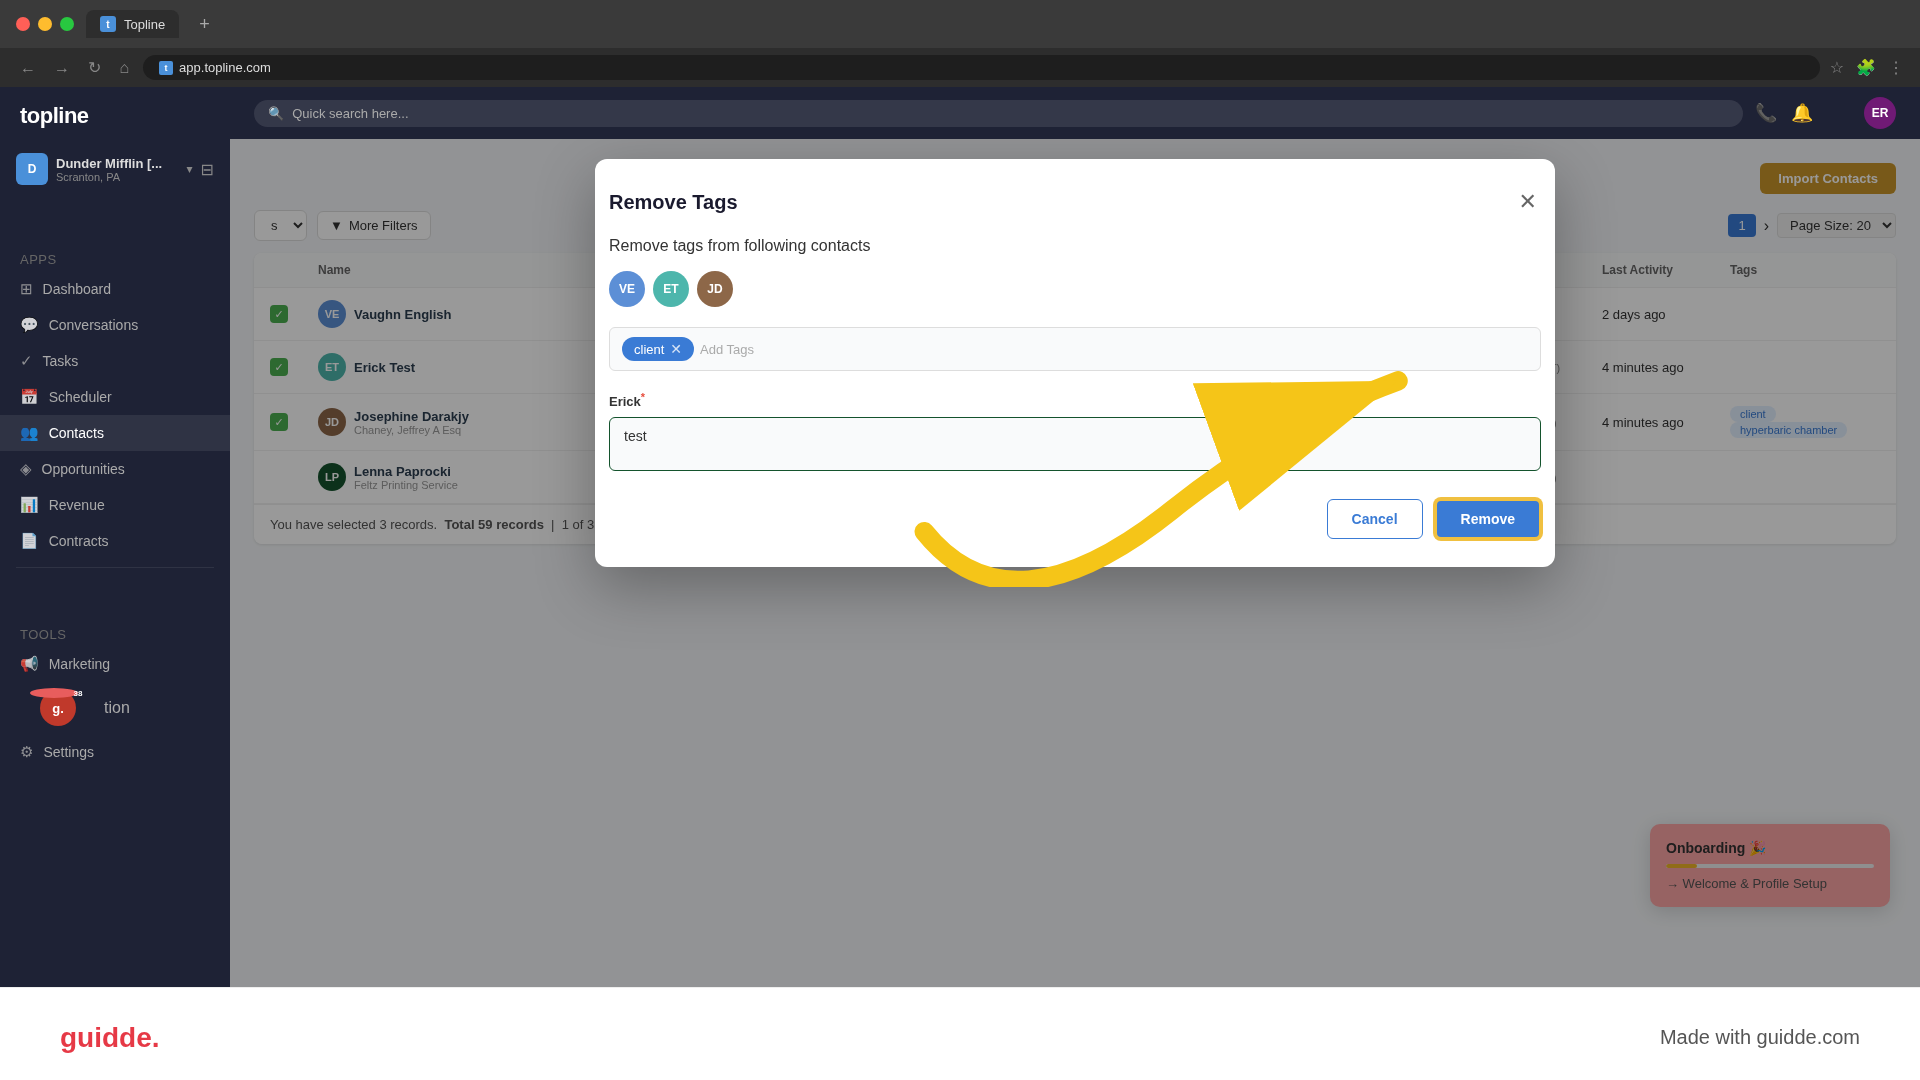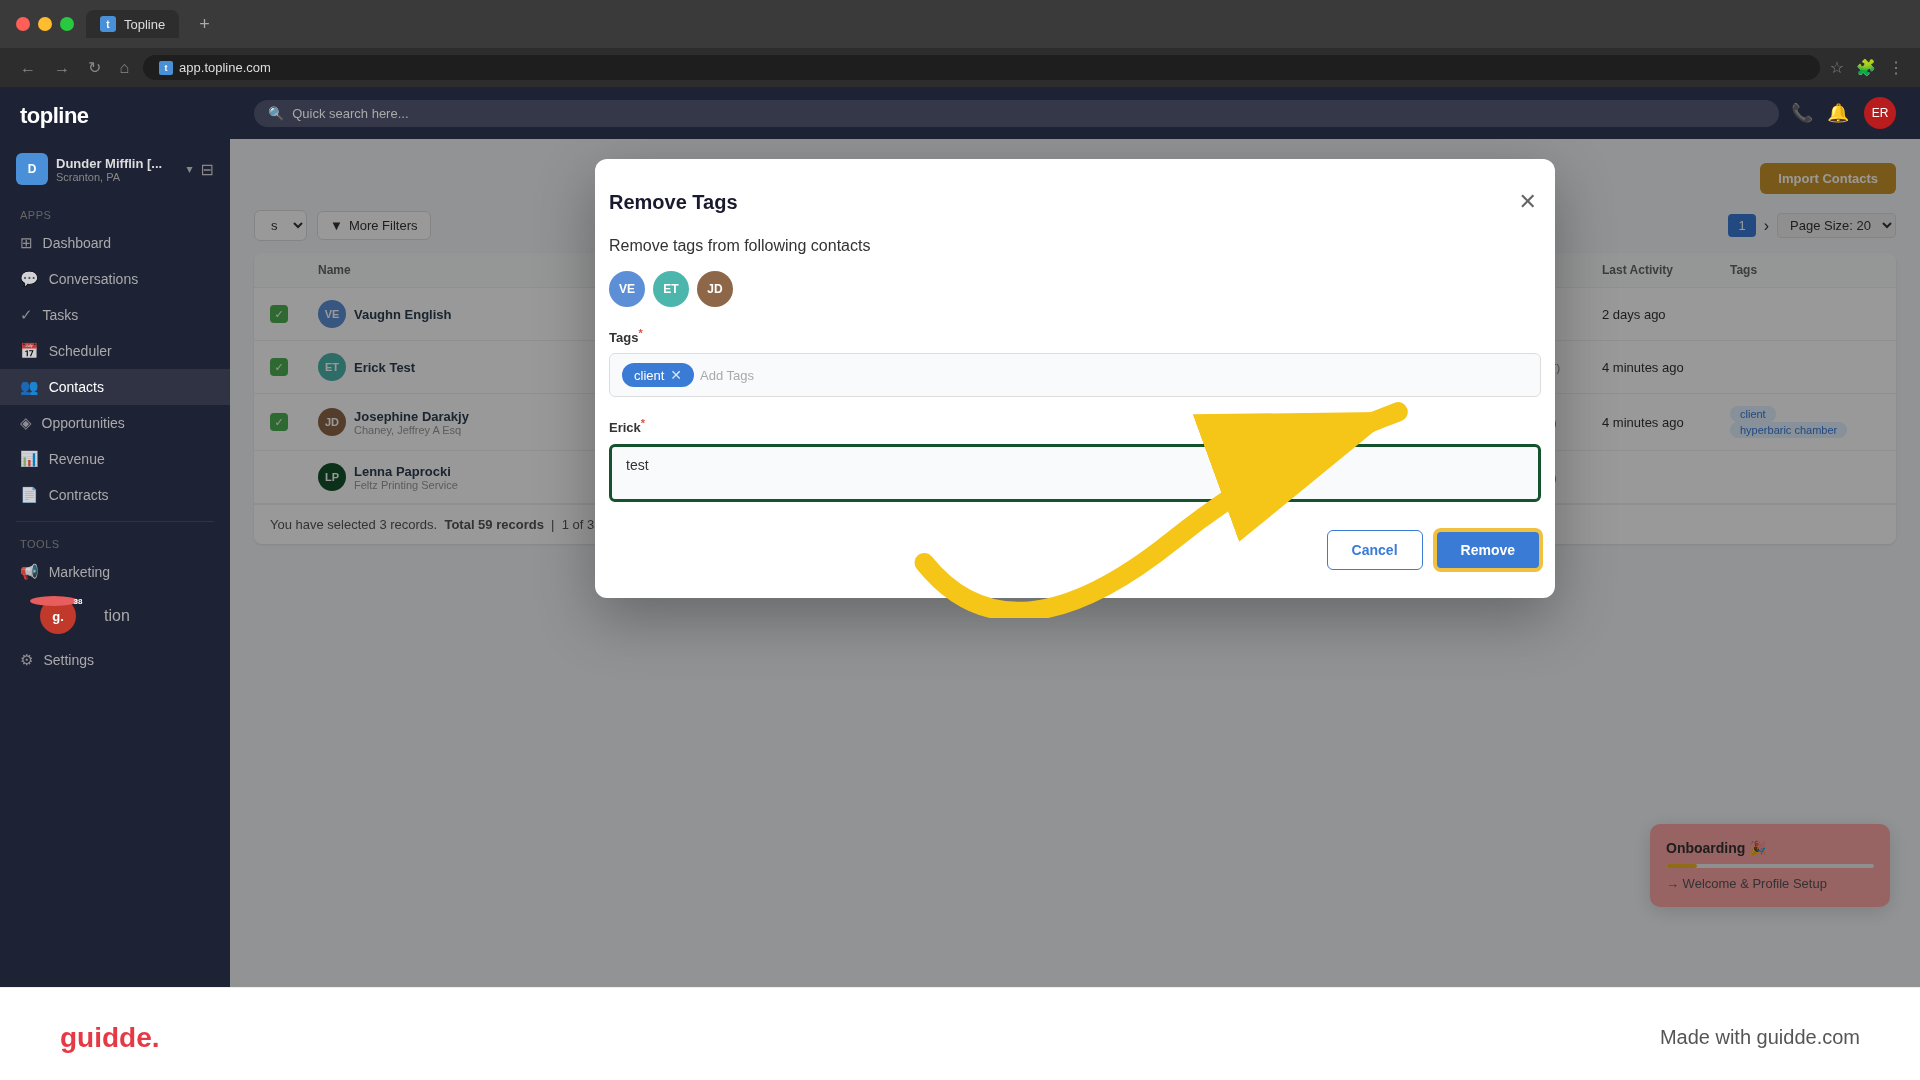--- a/index.html
+++ b/index.html
@@ -161,25 +161,26 @@
     .sidebar-org-info { flex: 1; }
     .sidebar-org-name { font-size: 13px; color: #ddd; font-weight: 600; }
     .sidebar-org-sub { font-size: 11px; color: #888; }
     .sidebar-org-chevron { color: #888; font-size: 12px; }
     .sidebar-layout-btn {
       color: #888;
       font-size: 16px;
       cursor: pointer;
     }
     .sidebar-section-label {
-      font-size: 11px;
+      font-size: 13px;
       color: #666;
       padding: 8px 20px 4px;
       text-transform: uppercase;
       letter-spacing: 0.5px;
+      margin-top: 43px;
     }
     .sidebar-item {
       display: flex;
       align-items: center;
       gap: 10px;
       padding: 9px 20px;
       cursor: pointer;
       color: #aaa;
       font-size: 14px;
       border-radius: 0;
@@ -260,27 +261,28 @@
       color: #aaa;
       font-size: 18px;
       cursor: pointer;
       background: none;
       border: none;
     }
     .topbar-user-avatar {
       width: 32px;
       height: 32px;
       border-radius: 50%;
-      background: #b91c1c;
+      background: #701a75;
       display: flex;
       align-items: center;
       justify-content: center;
       color: white;
       font-size: 12px;
-      font-weight: normal;
+      font-weight: bold;
+      margin-left: 36px;
     }
 
     
     .content-area {
       flex: 1;
       padding: 24px;
       overflow: auto;
       position: relative;
     }
 
@@ -521,21 +523,21 @@
       cursor: pointer;
       font-size: 14px;
       opacity: 0.8;
     }
     .tags-placeholder {
       color: #aaa;
       font-size: 13px;
     }
     .action-textarea {
       width: 100%;
-      border: 3px solid #14532d;
+      border: 1px solid #14532d;
       border-radius: 6px;
       padding: 10px 14px;
       font-size: 14px;
       color: #333;
       background: #f9fafb;
       resize: none;
       min-height: 52px;
       margin-bottom: 24px;
       font-family: inherit;
     }
@@ -894,23 +896,20 @@
           </div>
 
           <p class="modal-subtitle">Remove tags from following contacts</p>
 
           <div class="contact-avatars">
             <div class="contact-badge" style="background:#5c8fd6;">VE</div>
             <div class="contact-badge" style="background:#4db6ac;">ET</div>
             <div class="contact-badge" style="background:#8d6748;">JD</div>
           </div>
 
-          <label class="form-label">
-            <span>Tags</span><sup>*</sup>
-          </label>
           <div class="tags-input">
             <span class="tag-chip">
               <span>client</span>
               <span class="tag-chip-remove">✕</span>
             </span>
             <span class="tags-placeholder">Add Tags</span>
           </div>
 
           <label class="form-label">
             <span>Erick</span><sup>*</sup>

